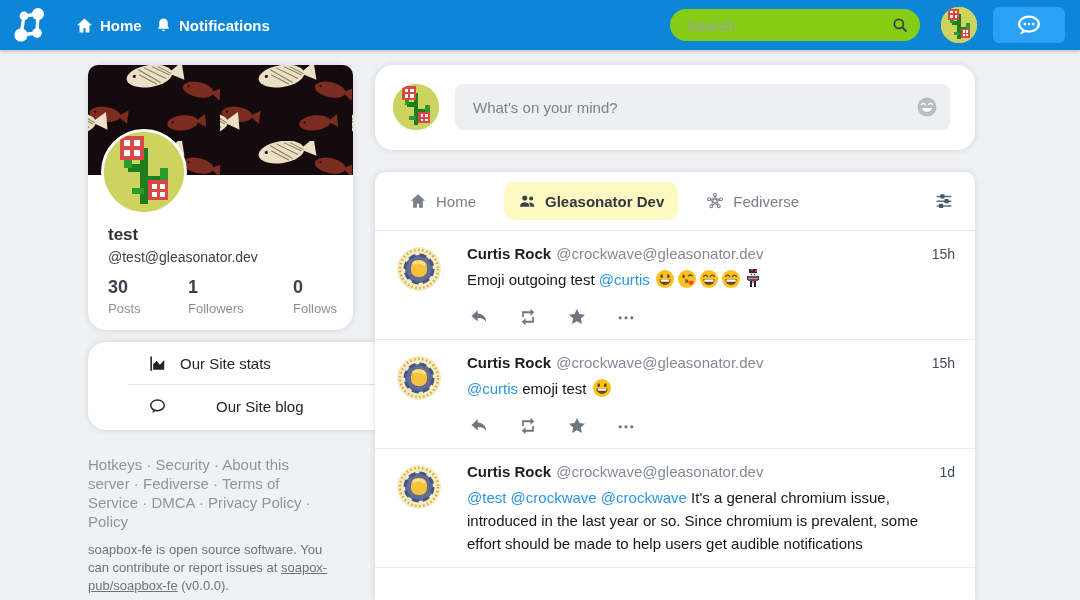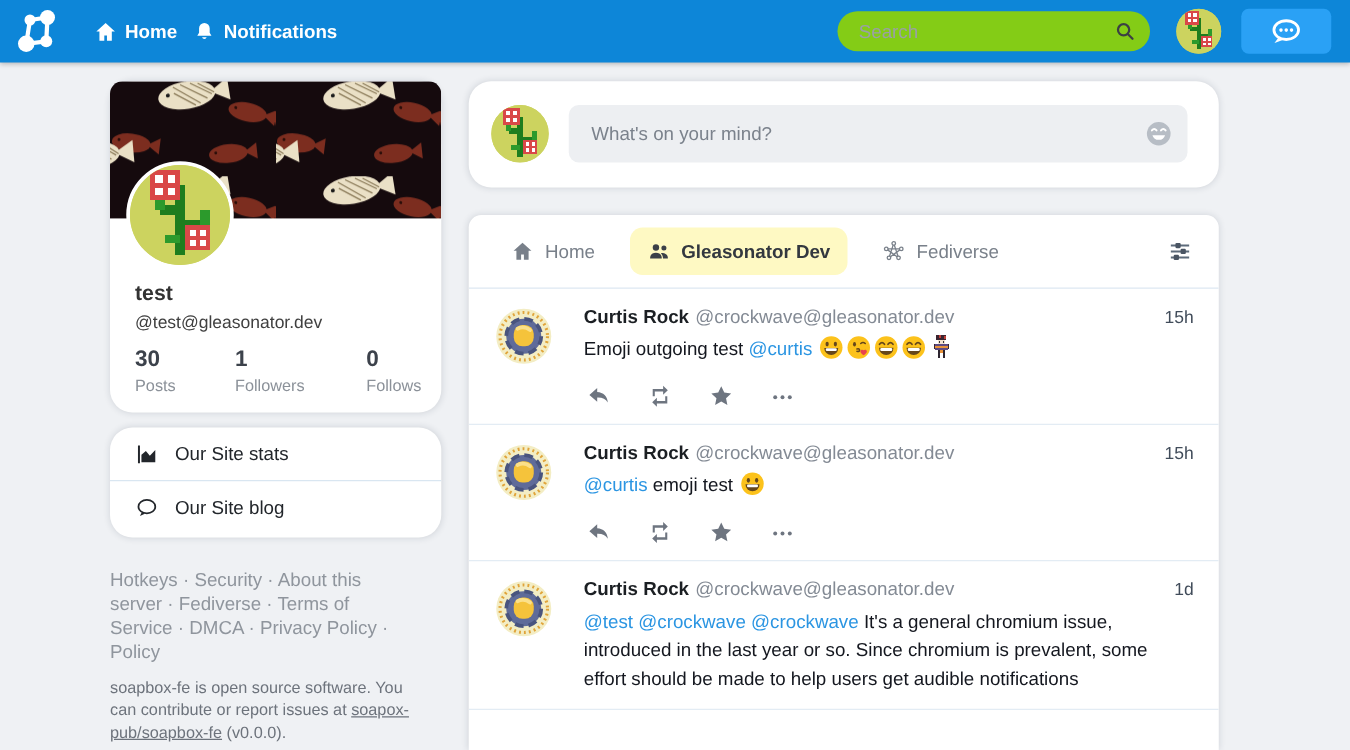--- a/index.html
+++ b/index.html
@@ -33,23 +33,23 @@
   .profile-handle{position:absolute;left:20px;top:184px;font-size:14px;color:#404040;}
   .profile-stats{position:absolute;left:20px;top:212px;display:flex;}
   .stat{cursor:pointer;}
   .stat:nth-child(1){width:80px;}
   .stat:nth-child(2){width:105px;}
   .stat:nth-child(3){width:60px;}
   .stat .v{font-size:18px;font-weight:bold;color:#3c424b;}
   .stat .l{font-size:13px;color:#8b9199;margin-top:3px;}
 
   
-  .menu-card{left:88px;top:342px;width:265px;height:88px;}
+  .menu-card{left:88px;top:342px;width:265px;height:88px;padding-left:40px;}
   .menu-item{height:42px;display:flex;align-items:center;cursor:pointer;}
-  .menu-item + .menu-item{border-top:1px solid #d9e6f1;}
+  .menu-item + .menu-item{border-top:1px solid #d9e6f1;gap:36px;}
   .menu-item svg{width:19px;height:19px;margin-left:20px;color:#22262b;}
   .menu-item .ml{margin-left:13px;font-size:15px;font-weight:500;color:#22262b;}
 
   
   .footer-links{position:absolute;left:88px;top:455px;width:232px;font-size:15px;line-height:19px;color:#8f959d;}
   .footer-links a{color:#8f959d;text-decoration:none;cursor:pointer;}
   .footer-about{position:absolute;left:88px;top:541px;width:254px;font-size:13px;line-height:18px;color:#6d737c;}
   .footer-about a{color:#6d737c;text-decoration:underline;cursor:pointer;}
 
   

